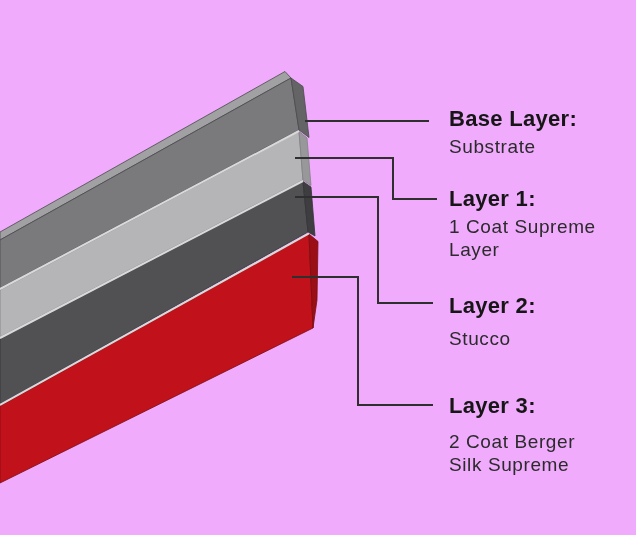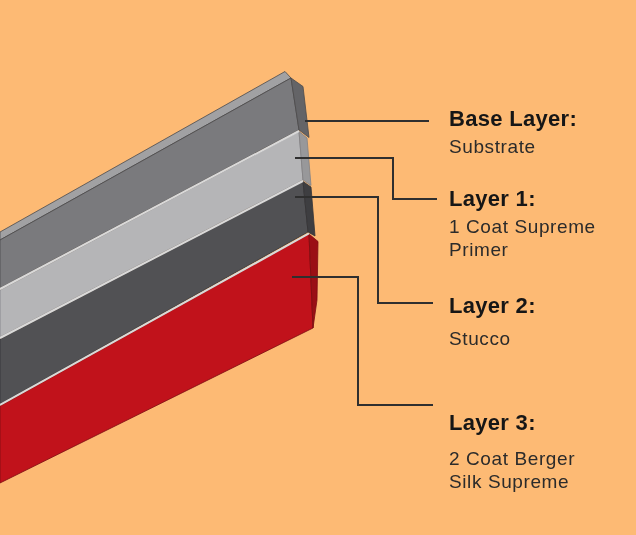--- a/index.html
+++ b/index.html
@@ -4,21 +4,21 @@
 <style>
   html, body {
     margin: 0;
     padding: 0;
     background: #ffffff;
   }
   .stage {
     position: relative;
     width: 636px;
     height: 535px;
-    background: #fdba74;
+    background: #f0abfc;
     overflow: hidden;
     font-family: "Liberation Sans", sans-serif;
   }
   .stage svg {
     position: absolute;
     left: 0;
     top: 0;
   }
   .label {
     position: absolute;
@@ -79,32 +79,32 @@
     <div class="heading">Base Layer:</div>
     <div class="body">
       <div>Substrate</div>
     </div>
   </div>
 
   <div class="label l1" style="top:186px">
     <div class="heading">Layer 1:</div>
     <div class="body">
       <div>1 Coat Supreme</div>
-      <div>Primer</div>
+      <div>Layer</div>
     </div>
   </div>
 
   <div class="label l2" style="top:293px">
     <div class="heading">Layer 2:</div>
     <div class="body">
       <div>Stucco</div>
     </div>
   </div>
 
-  <div class="label l3" style="top:410px">
+  <div class="label l3" style="top:393px">
     <div class="heading">Layer 3:</div>
     <div class="body">
       <div>2 Coat Berger</div>
       <div>Silk Supreme</div>
     </div>
   </div>
 
 </div>
 
 </body></html>

